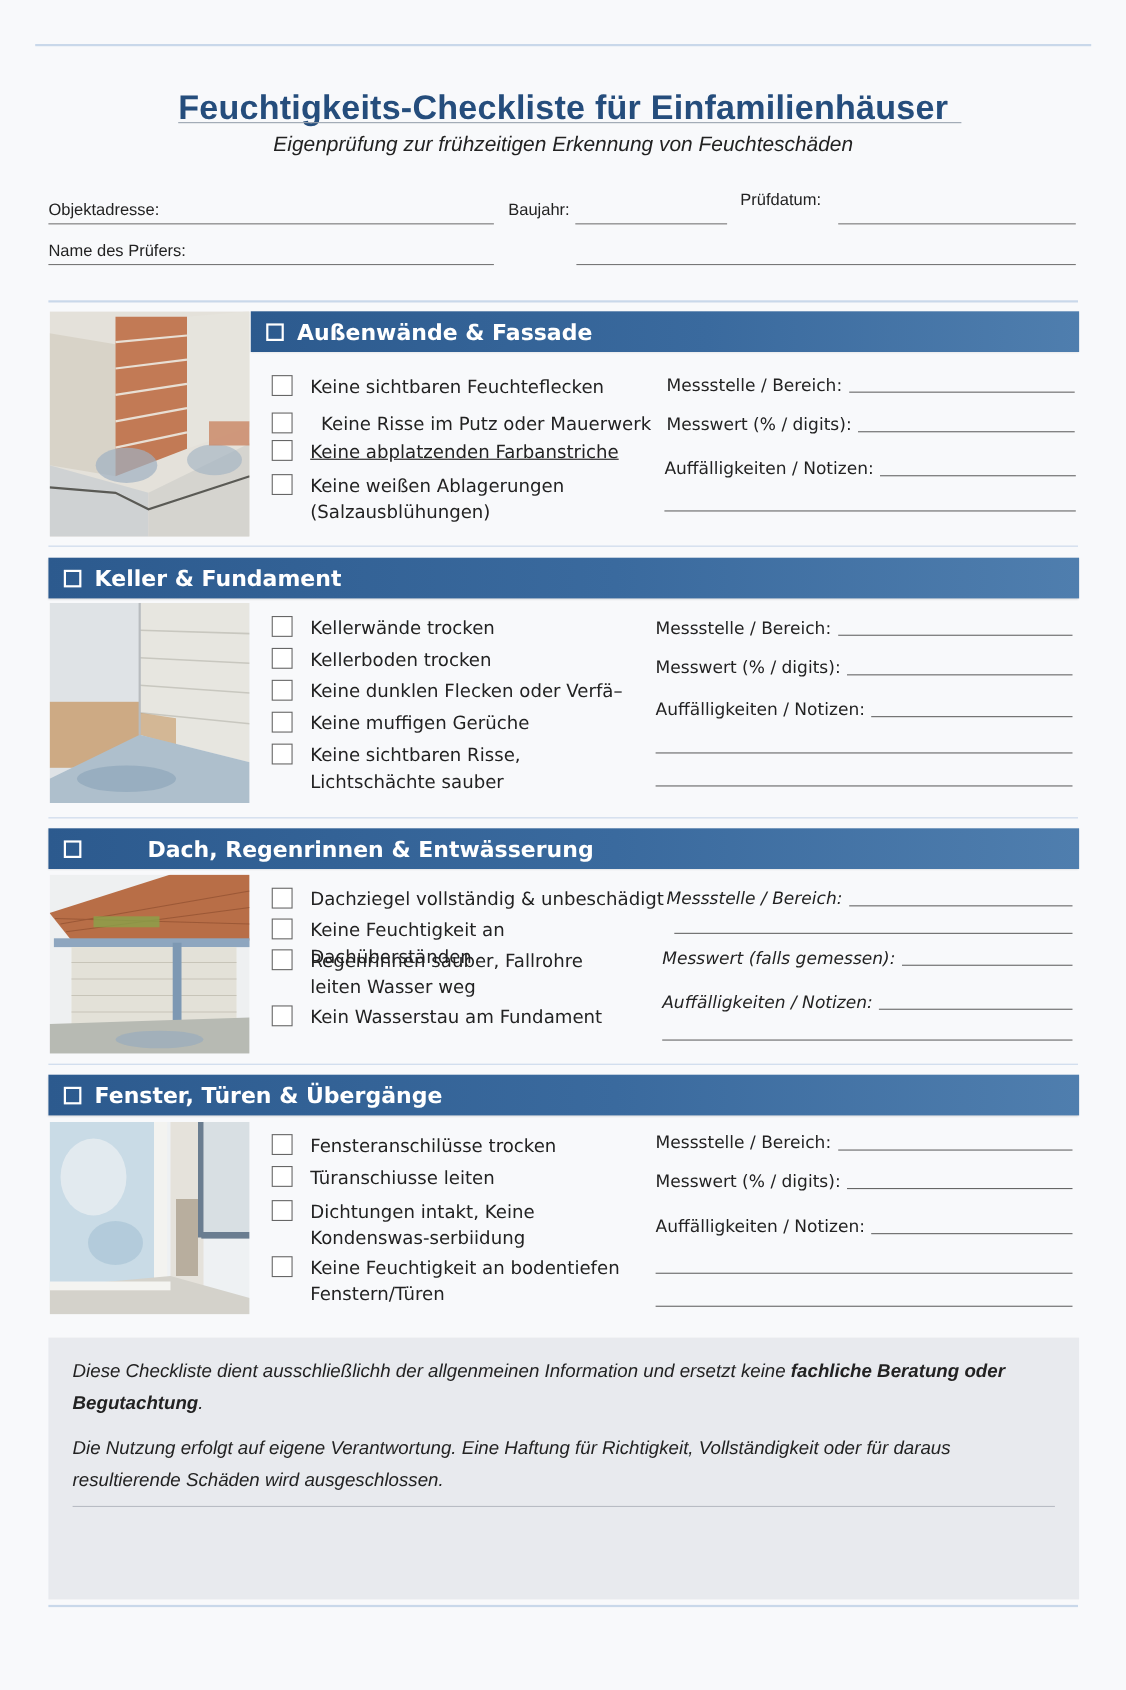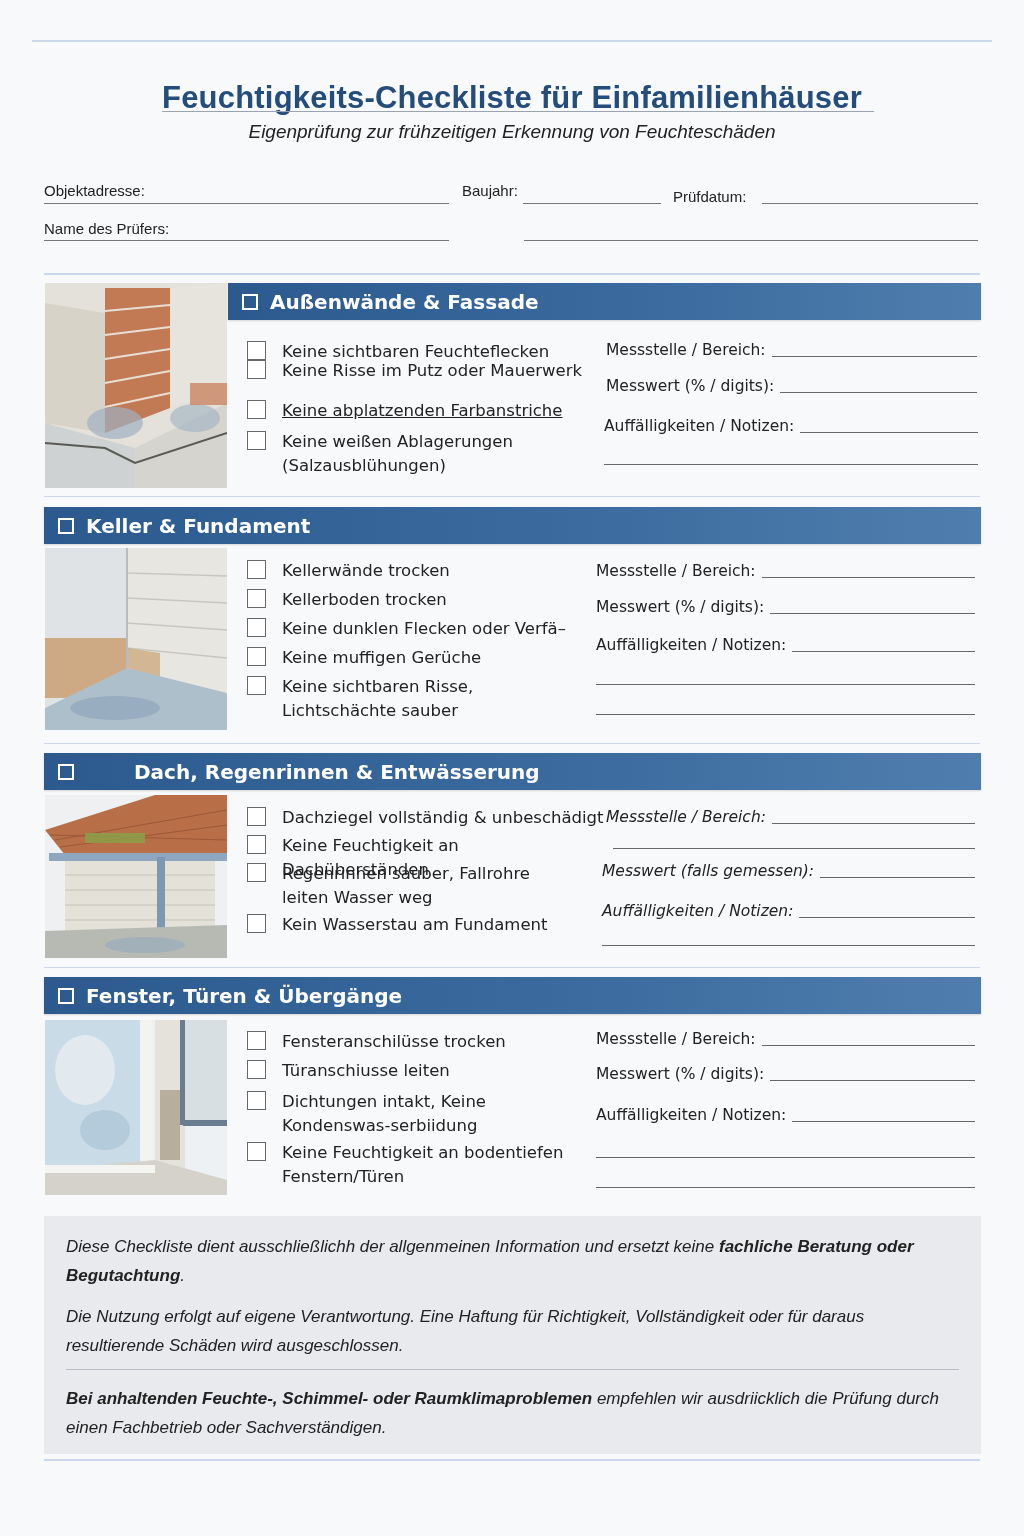--- a/index.html
+++ b/index.html
@@ -76,21 +76,21 @@
 <div class="rule-top"></div>
 
 <div class="title">Feuchtigkeits-Checkliste für Einfamilienhäuser</div>
 <div class="title-rule"></div>
 <div class="subtitle">Eigenprüfung zur frühzeitigen Erkennung von Feuchteschäden</div>
 
 <div class="meta-label" style="left:44px; top:182px;">Objektadresse:</div>
 <div class="meta-line" style="left:44px; width:405px; top:203px;"></div>
 <div class="meta-label" style="left:462px; top:182px;">Baujahr:</div>
 <div class="meta-line" style="left:523px; width:138px; top:203px;"></div>
-<div class="meta-label" style="left:673px; top:188px;">Prüfdatum:</div>
+<div class="meta-label" style="left:673px; top:173px;">Prüfdatum:</div>
 <div class="meta-line" style="left:762px; width:216px; top:203px;"></div>
 <div class="meta-label" style="left:44px; top:220px;">Name des Prüfers:</div>
 <div class="meta-line" style="left:44px; width:405px; top:240px;"></div>
 <div class="meta-line" style="left:524px; width:454px; top:240px;"></div>
 <div class="rule-meta"></div>
 
 <div class="illus" style="top:283px; height:205px;">
   <svg width="182" height="205" viewBox="0 0 182 205">
     <rect width="182" height="205" fill="#e4e1da"></rect>
     <polygon points="0,20 60,30 60,150 0,140" fill="#d8d3c8"></polygon>
@@ -113,21 +113,21 @@
 </div>
 <div class="section-header first" style="top:283px;">
   <span class="header-box"></span>
   <span class="label">Außenwände &amp; Fassade</span>
 </div>
 
 <div class="check-item" style="left:247px; top:340px; width:340px;">
   <span class="cbox"></span>
   <span class="check-text">Keine sichtbaren Feuchteflecken</span>
 </div>
-<div class="check-item" style="left:247px; top:359px; width:345px;">
+<div class="check-item" style="left:247px; top:374px; width:345px;justify-content:space-between;">
   <span class="cbox"></span>
   <span class="check-text">Keine Risse im Putz oder Mauerwerk</span>
 </div>
 <div class="check-item" style="left:247px; top:399px; width:340px;text-decoration:underline;">
   <span class="cbox"></span>
   <span class="check-text">Keine abplatzenden Farbanstriche</span>
 </div>
 <div class="check-item" style="left:247px; top:430px; width:300px;">
   <span class="cbox"></span>
   <span class="check-text">Keine weißen Ablagerungen (Salzausblühungen)</span>
@@ -319,15 +319,14 @@
   <span class="flabel">Auffälligkeiten / Notizen:</span>
     <span class="fline"></span>
 </div>
 <div class="blank-line" style="left:596px; width:379px; top:1157px;"></div>
 <div class="blank-line" style="left:596px; width:379px; top:1187px;"></div>
 
 <div class="disclaimer">
   <p style="top:86px;">Die Nutzung erfolgt auf eigene Verantwortung. Eine Haftung für Richtigkeit, Vollständigkeit oder für daraus resultierende Schäden wird ausgeschlossen.</p>
   <p style="top:16px;"><span>Diese Checkliste dient ausschließlichh der allgenmeinen Information und ersetzt keine </span><b>fachliche Beratung oder Begutachtung</b><span>.</span></p>
   <div class="disc-rule"></div>
-  <p style="top:168px;"><b>Bei anhaltenden Feuchte-, Schimmel- oder Raumklimaproblemen</b><span> empfehlen wir ausdriicklich die Prüfung durch einen Fachbetrieb oder Sachverständigen.</span></p>
 </div>
 <div class="rule-bottom"></div>
 
 </body></html>

